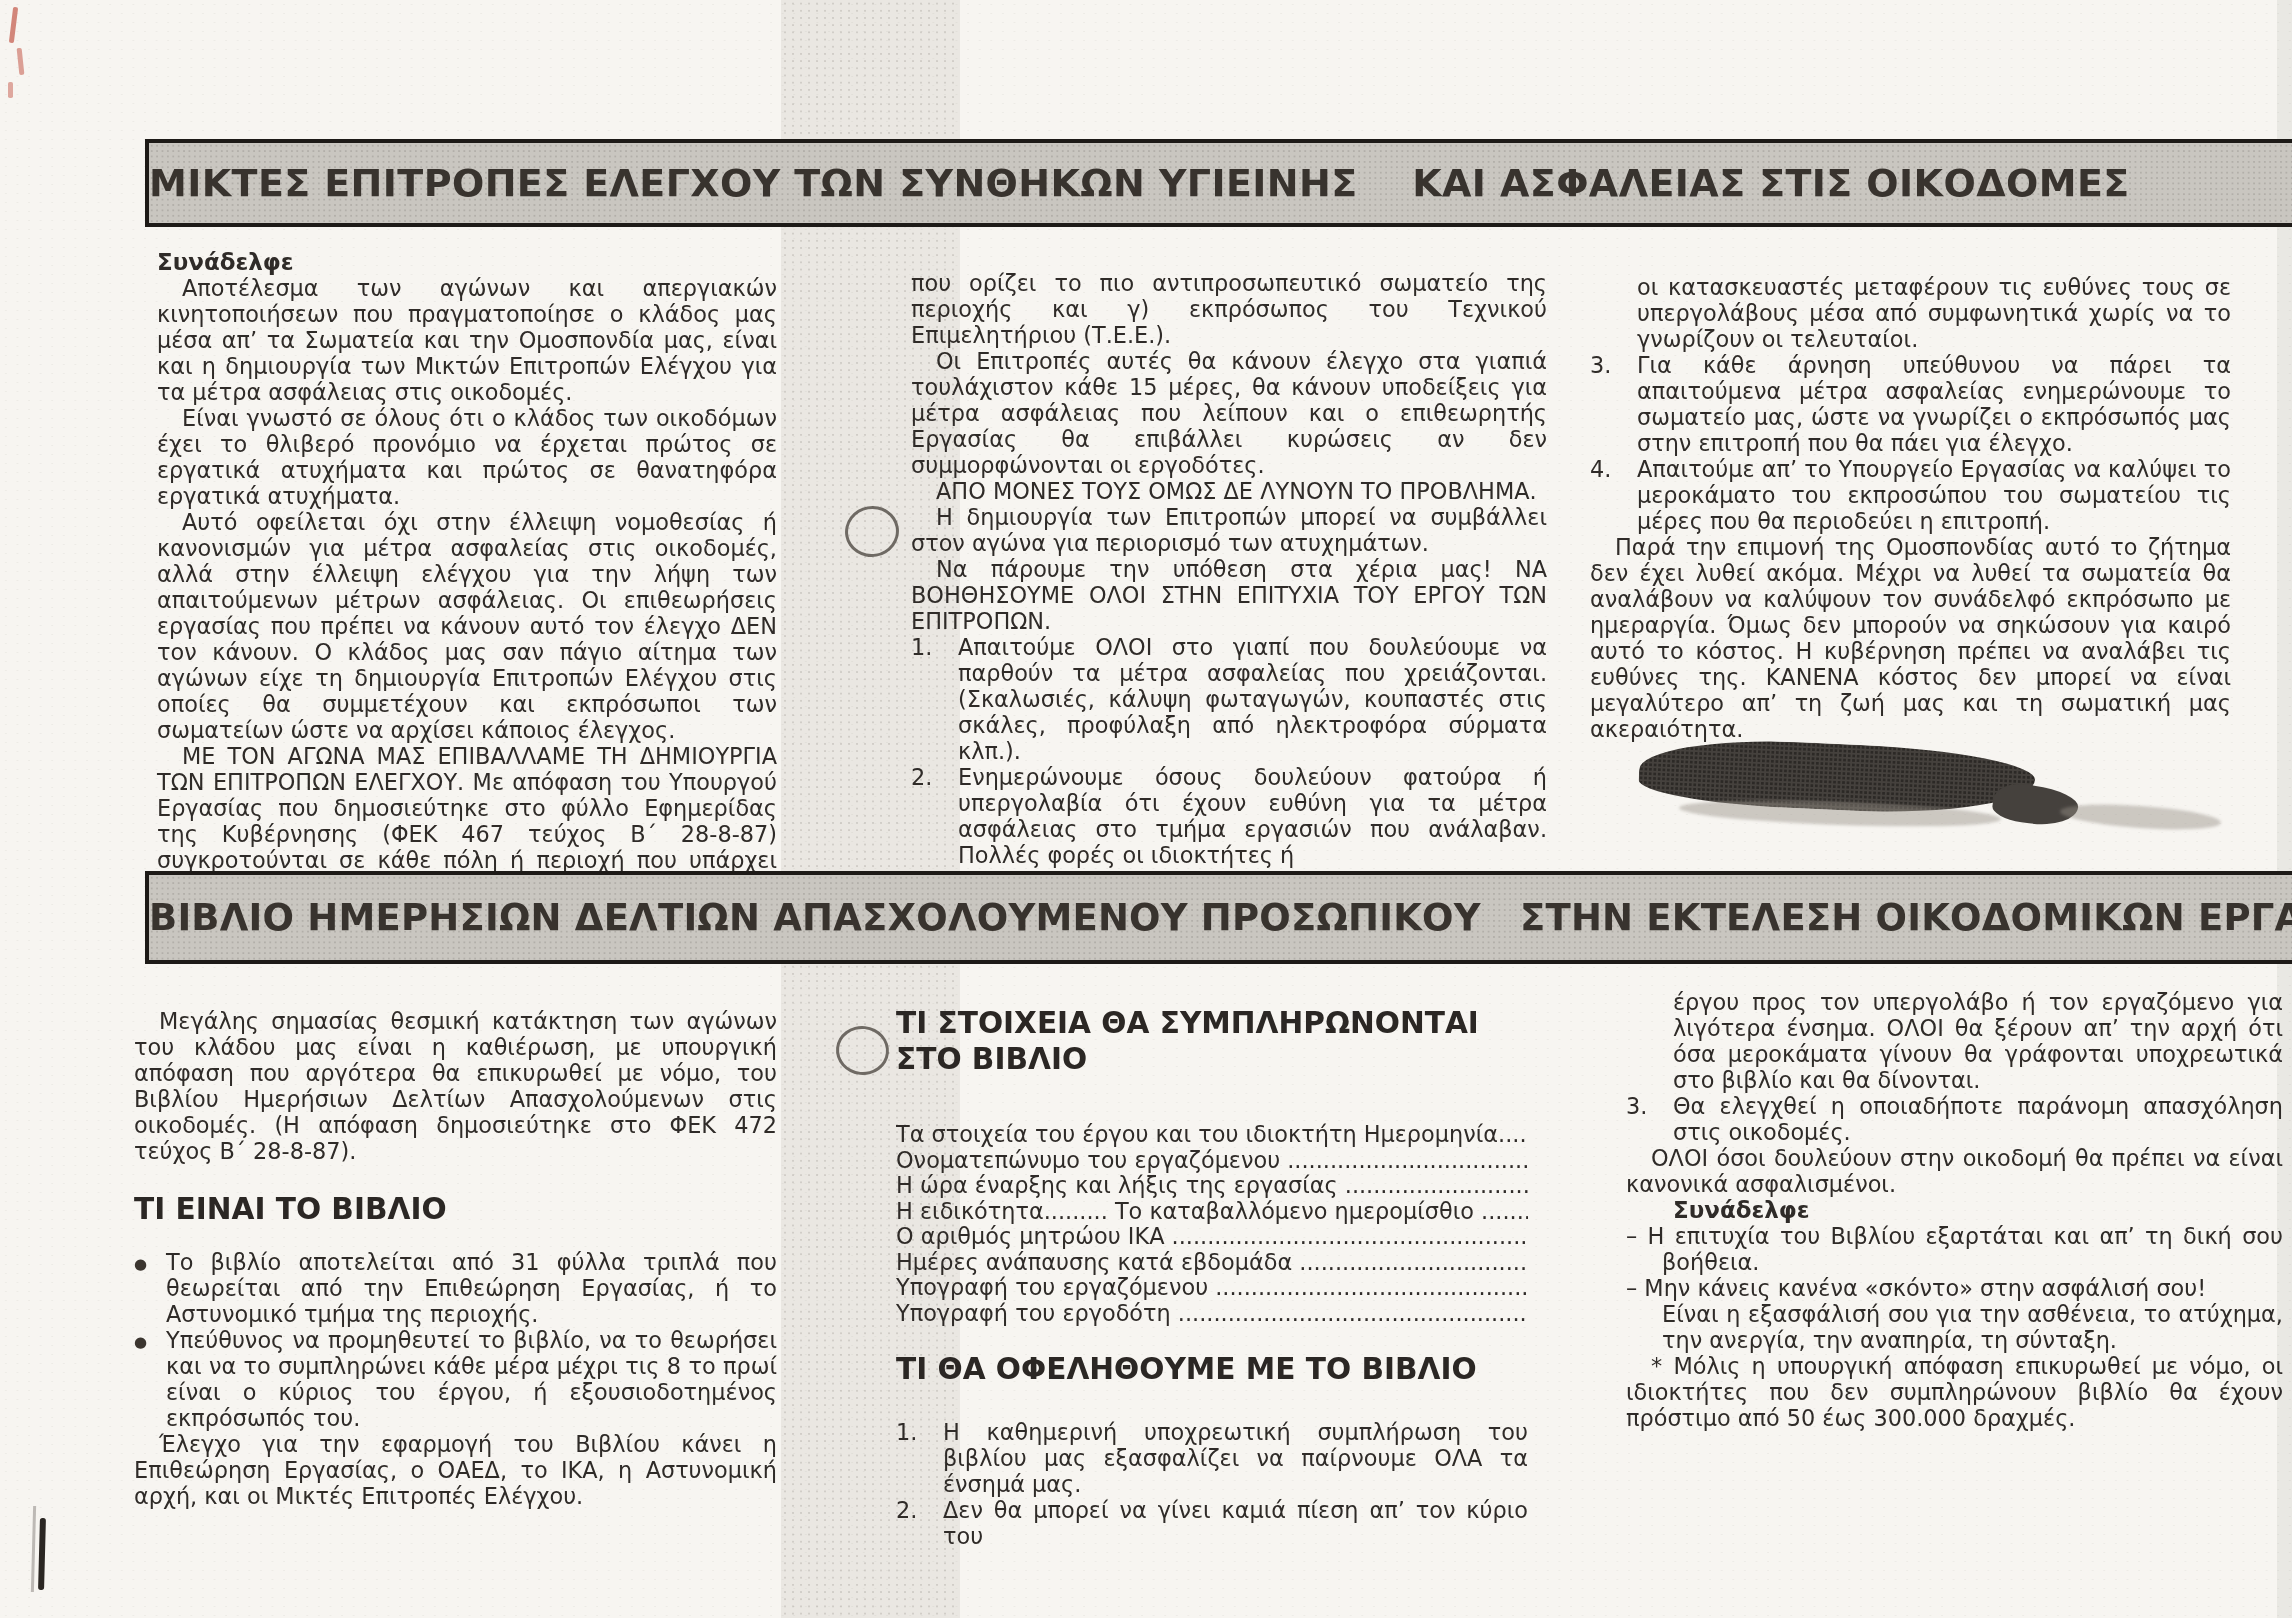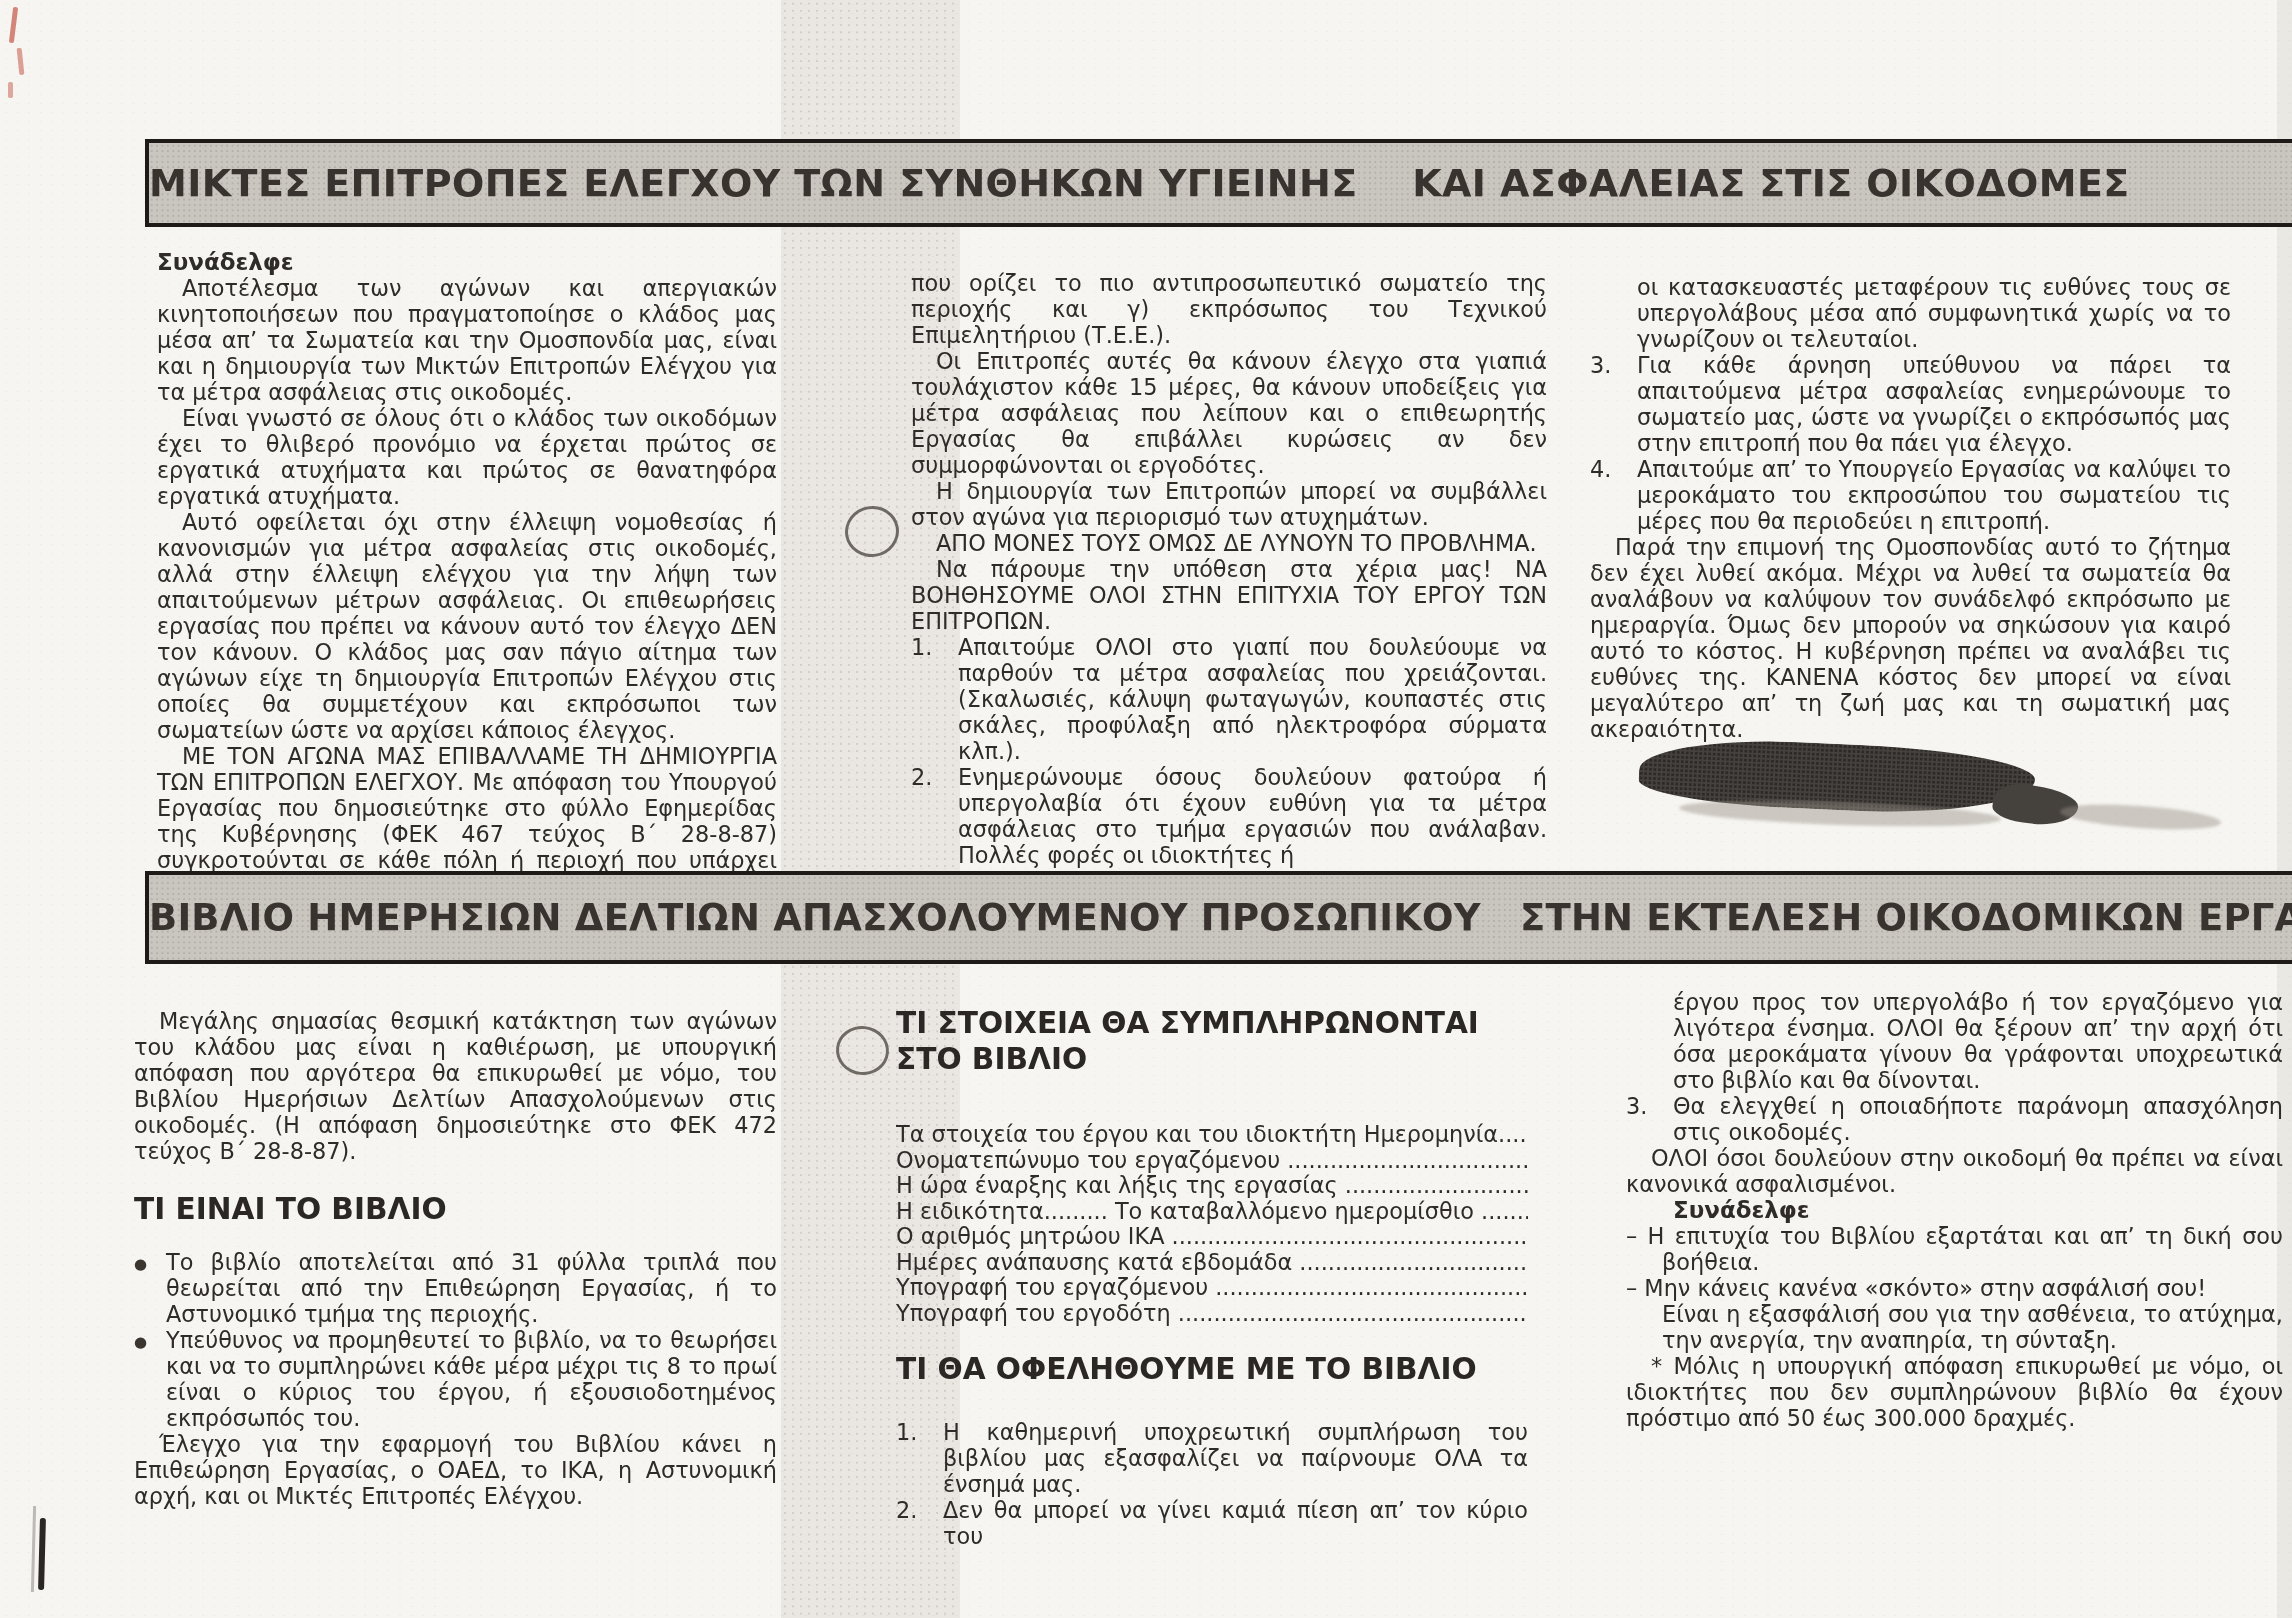--- a/index.html
+++ b/index.html
@@ -127,22 +127,22 @@
   <p class="salut">Συνάδελφε</p>
   <p class="ind">Αποτέλεσμα των αγώνων και απεργιακών κινητοποιήσεων που πραγματοποίησε ο κλάδος μας μέσα απ’ τα Σωματεία και την Ομοσπονδία μας, είναι και η δημιουργία των Μικτών Επιτροπών Ελέγχου για τα μέτρα ασφάλειας στις οικοδομές.</p>
   <p class="ind">Είναι γνωστό σε όλους ότι ο κλάδος των οικοδόμων έχει το θλιβερό προνόμιο να έρχεται πρώτος σε εργατικά ατυχήματα και πρώτος σε θανατηφόρα εργατικά ατυχήματα.</p>
   <p class="ind">Αυτό οφείλεται όχι στην έλλειψη νομοθεσίας ή κανονισμών για μέτρα ασφαλείας στις οικοδομές, αλλά στην έλλειψη ελέγχου για την λήψη των απαιτούμενων μέτρων ασφάλειας. Οι επιθεωρήσεις εργασίας που πρέπει να κάνουν αυτό τον έλεγχο ΔΕΝ τον κάνουν. Ο κλάδος μας σαν πάγιο αίτημα των αγώνων είχε τη δημιουργία Επιτροπών Ελέγχου στις οποίες θα συμμετέχουν και εκπρόσωποι των σωματείων ώστε να αρχίσει κάποιος έλεγχος.</p>
   <p class="ind">ΜΕ ΤΟΝ ΑΓΩΝΑ ΜΑΣ ΕΠΙΒΑΛΛΑΜΕ ΤΗ ΔΗΜΙΟΥΡΓΙΑ ΤΩΝ ΕΠΙΤΡΟΠΩΝ ΕΛΕΓΧΟΥ. Με απόφαση του Υπουργού Εργασίας που δημοσιεύτηκε στο φύλλο Εφημερίδας της Κυβέρνησης (ΦΕΚ 467 τεύχος Β΄ 28-8-87) συγκροτούνται σε κάθε πόλη ή περιοχή που υπάρχει επιθεώρηση εργασίας, Μικτές Επιτροπές Ελέγχου στις οποίες συμμετέχει α) Επιθεωρητής Εργασίας, β) εκπρόσωπος των εργαζομένων</p>
 </div>
 
 <div class="col" id="s1c2">
   <p>που ορίζει το πιο αντιπροσωπευτικό σωματείο της περιοχής και γ) εκπρόσωπος του Τεχνικού Επιμελητήριου (Τ.Ε.Ε.).</p>
   <p class="ind">Οι Επιτροπές αυτές θα κάνουν έλεγχο στα γιαπιά τουλάχιστον κάθε 15 μέρες, θα κάνουν υποδείξεις για μέτρα ασφάλειας που λείπουν και ο επιθεωρητής Εργασίας θα επιβάλλει κυρώσεις αν δεν συμμορφώνονται οι εργοδότες.</p>
+  <p class="ind">ΑΠΟ ΜΟΝΕΣ ΤΟΥΣ ΟΜΩΣ ΔΕ ΛΥΝΟΥΝ ΤΟ ΠΡΟΒΛΗΜΑ.</p>
   <p class="ind">Η δημιουργία των Επιτροπών μπορεί να συμβάλλει στον αγώνα για περιορισμό των ατυχημάτων.</p>
-  <p class="ind">ΑΠΟ ΜΟΝΕΣ ΤΟΥΣ ΟΜΩΣ ΔΕ ΛΥΝΟΥΝ ΤΟ ΠΡΟΒΛΗΜΑ.</p>
   <p class="ind">Να πάρουμε την υπόθεση στα χέρια μας! ΝΑ ΒΟΗΘΗΣΟΥΜΕ ΟΛΟΙ ΣΤΗΝ ΕΠΙΤΥΧΙΑ ΤΟΥ ΕΡΓΟΥ ΤΩΝ ΕΠΙΤΡΟΠΩΝ.</p>
   <div class="li">
     <span class="num">1.</span>
     <span class="litext">Απαιτούμε ΟΛΟΙ στο γιαπί που δουλεύουμε να παρθούν τα μέτρα ασφαλείας που χρειάζονται. (Σκαλωσιές, κάλυψη φωταγωγών, κουπαστές στις σκάλες, προφύλαξη από ηλεκτροφόρα σύρματα κλπ.).</span>
   </div>
   <div class="li">
     <span class="num">2.</span>
     <span class="litext">Ενημερώνουμε όσους δουλεύουν φατούρα ή υπεργολαβία ότι έχουν ευθύνη για τα μέτρα ασφάλειας στο τμήμα εργασιών που ανάλαβαν. Πολλές φορές οι ιδιοκτήτες ή</span>
   </div>
 </div>

